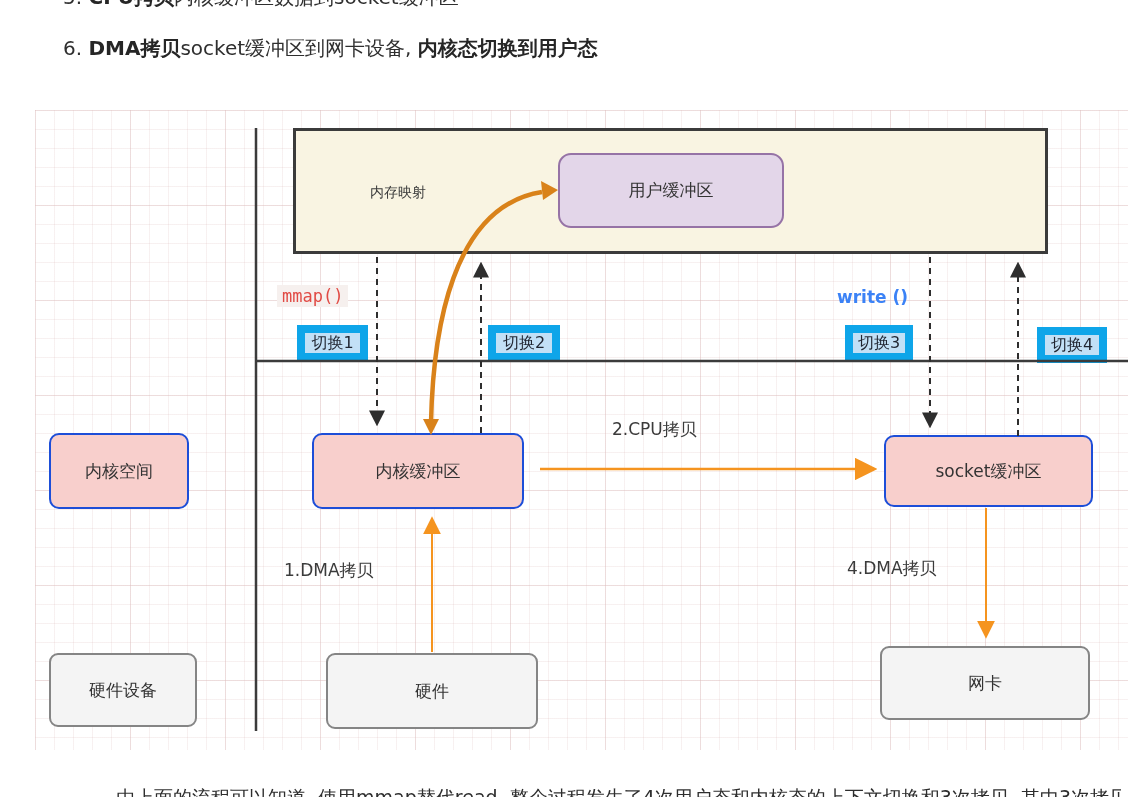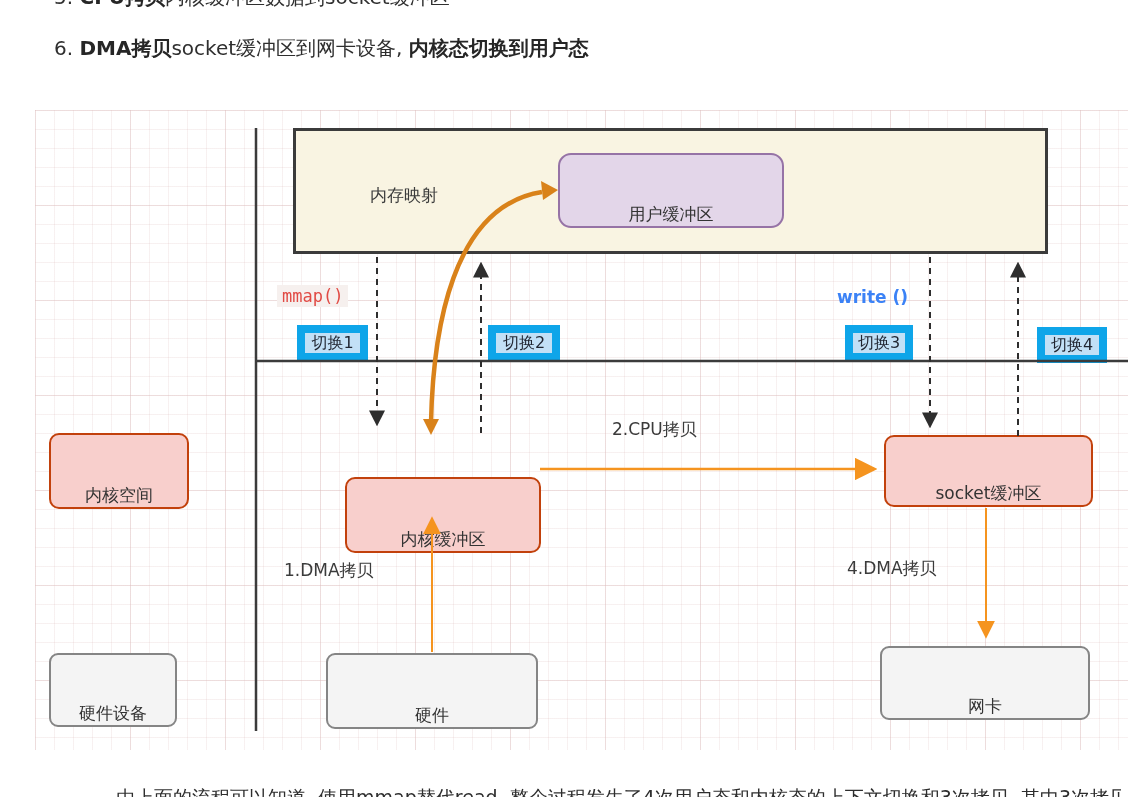--- a/index.html
+++ b/index.html
@@ -4,50 +4,50 @@
 <style>
   * { margin:0; padding:0; box-sizing:border-box; }
   html,body { background:#ffffff; }
   .screen {
     position:relative; width:1128px; height:797px;
     background:#ffffff; overflow:hidden;
     font-family:"DejaVu Sans","Liberation Sans",sans-serif;
     color:#2e2e2e;
   }
   .stepline {
-    position:absolute; left:54px;
+    position:absolute; left:63px;
     font-size:20px; line-height:22px; color:#2f2f2f;
     white-space:nowrap;
   }
   .stepline b { font-weight:700; color:#262626; }
   #line5 { top:-14px; }
   #line6 { top:37px; }
 
   .grid {
     position:absolute; left:35px; top:110px; width:1093px; height:640px;
     background-image:
       linear-gradient(to right, rgba(222,190,190,0.40) 1px, transparent 1px),
       linear-gradient(to bottom, rgba(222,190,190,0.40) 1px, transparent 1px),
       linear-gradient(to right, rgba(222,190,190,0.22) 1px, transparent 1px),
       linear-gradient(to bottom, rgba(222,190,190,0.22) 1px, transparent 1px);
     background-size: 95px 95px, 95px 95px, 19px 19px, 19px 19px;
   }
 
   .box {
-    position:absolute; display:flex; align-items:flex-end; justify-content:center;
+    position:absolute; display:flex; align-items:center; justify-content:center;
     font-size:17px; color:#333333; text-align:center;
   }
   .beige {
     background:#F9F4E2; border:3px solid #3b3b3b;
   }
   .purple {
     background:#E3D6E9; border:2px solid #9673A6; border-radius:13px;
   }
   .pink {
-    background:#F8CFCC; border:2px solid #c2410c; border-radius:10px;
+    background:#F8CFCC; border:2px solid #1d4ed8; border-radius:10px;
   }
   .gray {
     background:#F4F4F4; border:2px solid #858585; border-radius:9px;
   }
   .switch {
     position:absolute; height:36px; display:flex; align-items:center; justify-content:center;
     background:#C2E0F6; border:8px solid #0ea5e9; font-size:16px; color:#1f2430;
   }
   .floatlabel {
     position:absolute; font-size:17px; color:#3b3b3b; white-space:nowrap;
@@ -69,50 +69,50 @@
 
 <div class="screen">
 
   <div class="stepline" id="line5"><span>5. </span><b>CPU拷贝</b><span>内核缓冲区数据到socket缓冲区</span></div>
 
   <div class="stepline" id="line6"><span>6. </span><b>DMA拷贝</b><span>socket缓冲区到网卡设备, </span><b>内核态切换到用户态</b></div>
 
   <div class="grid"></div>
 
   <div class="box beige" style="left:293px; top:128px; width:755px; height:126px;"></div>
-  <div class="floatlabel" style="left:370px; top:184px; font-size:17px;">内存映射</div>
+  <div class="floatlabel" style="left:370px; top:184px; font-size:14px;">内存映射</div>
 
   <div class="box purple" style="left:558px; top:153px; width:226px; height:75px;">
     <span>用户缓冲区</span>
   </div>
 
   <div class="box pink" style="left:49px; top:433px; width:140px; height:76px;">
     <span>内核空间</span>
   </div>
-  <div class="box gray" style="left:49px; top:653px; width:128px; height:74px;">
+  <div class="box gray" style="left:49px; top:653px; width:148px; height:74px;">
     <span>硬件设备</span>
   </div>
 
   <div class="floatlabel" id="mmap-label" style="left:277px; top:285px;">mmap()</div>
   <div class="floatlabel" id="write-label" style="left:837px; top:287px;">write ()</div>
 
   <div class="switch" style="left:297px; top:325px; width:71px;">
     <span>切换1</span>
   </div>
   <div class="switch" style="left:488px; top:325px; width:72px;align-items:center;">
     <span>切换2</span>
   </div>
   <div class="switch" style="left:845px; top:325px; width:68px;">
     <span>切换3</span>
   </div>
   <div class="switch" style="left:1037px; top:327px; width:70px;">
     <span>切换4</span>
   </div>
 
-  <div class="box pink" style="left:345px; top:433px; width:196px; height:76px;margin-top:44px;">
+  <div class="box pink" style="left:312px; top:433px; width:212px; height:76px;">
     <span>内核缓冲区</span>
   </div>
   <div class="box pink" style="left:884px; top:435px; width:209px; height:72px;">
     <span>socket缓冲区</span>
   </div>
 
   <div class="floatlabel" style="left:612px; top:418px;">2.CPU拷贝</div>
   <div class="floatlabel" style="left:284px; top:559px;">1.DMA拷贝</div>
   <div class="floatlabel" style="left:847px; top:557px;">4.DMA拷贝</div>
 

